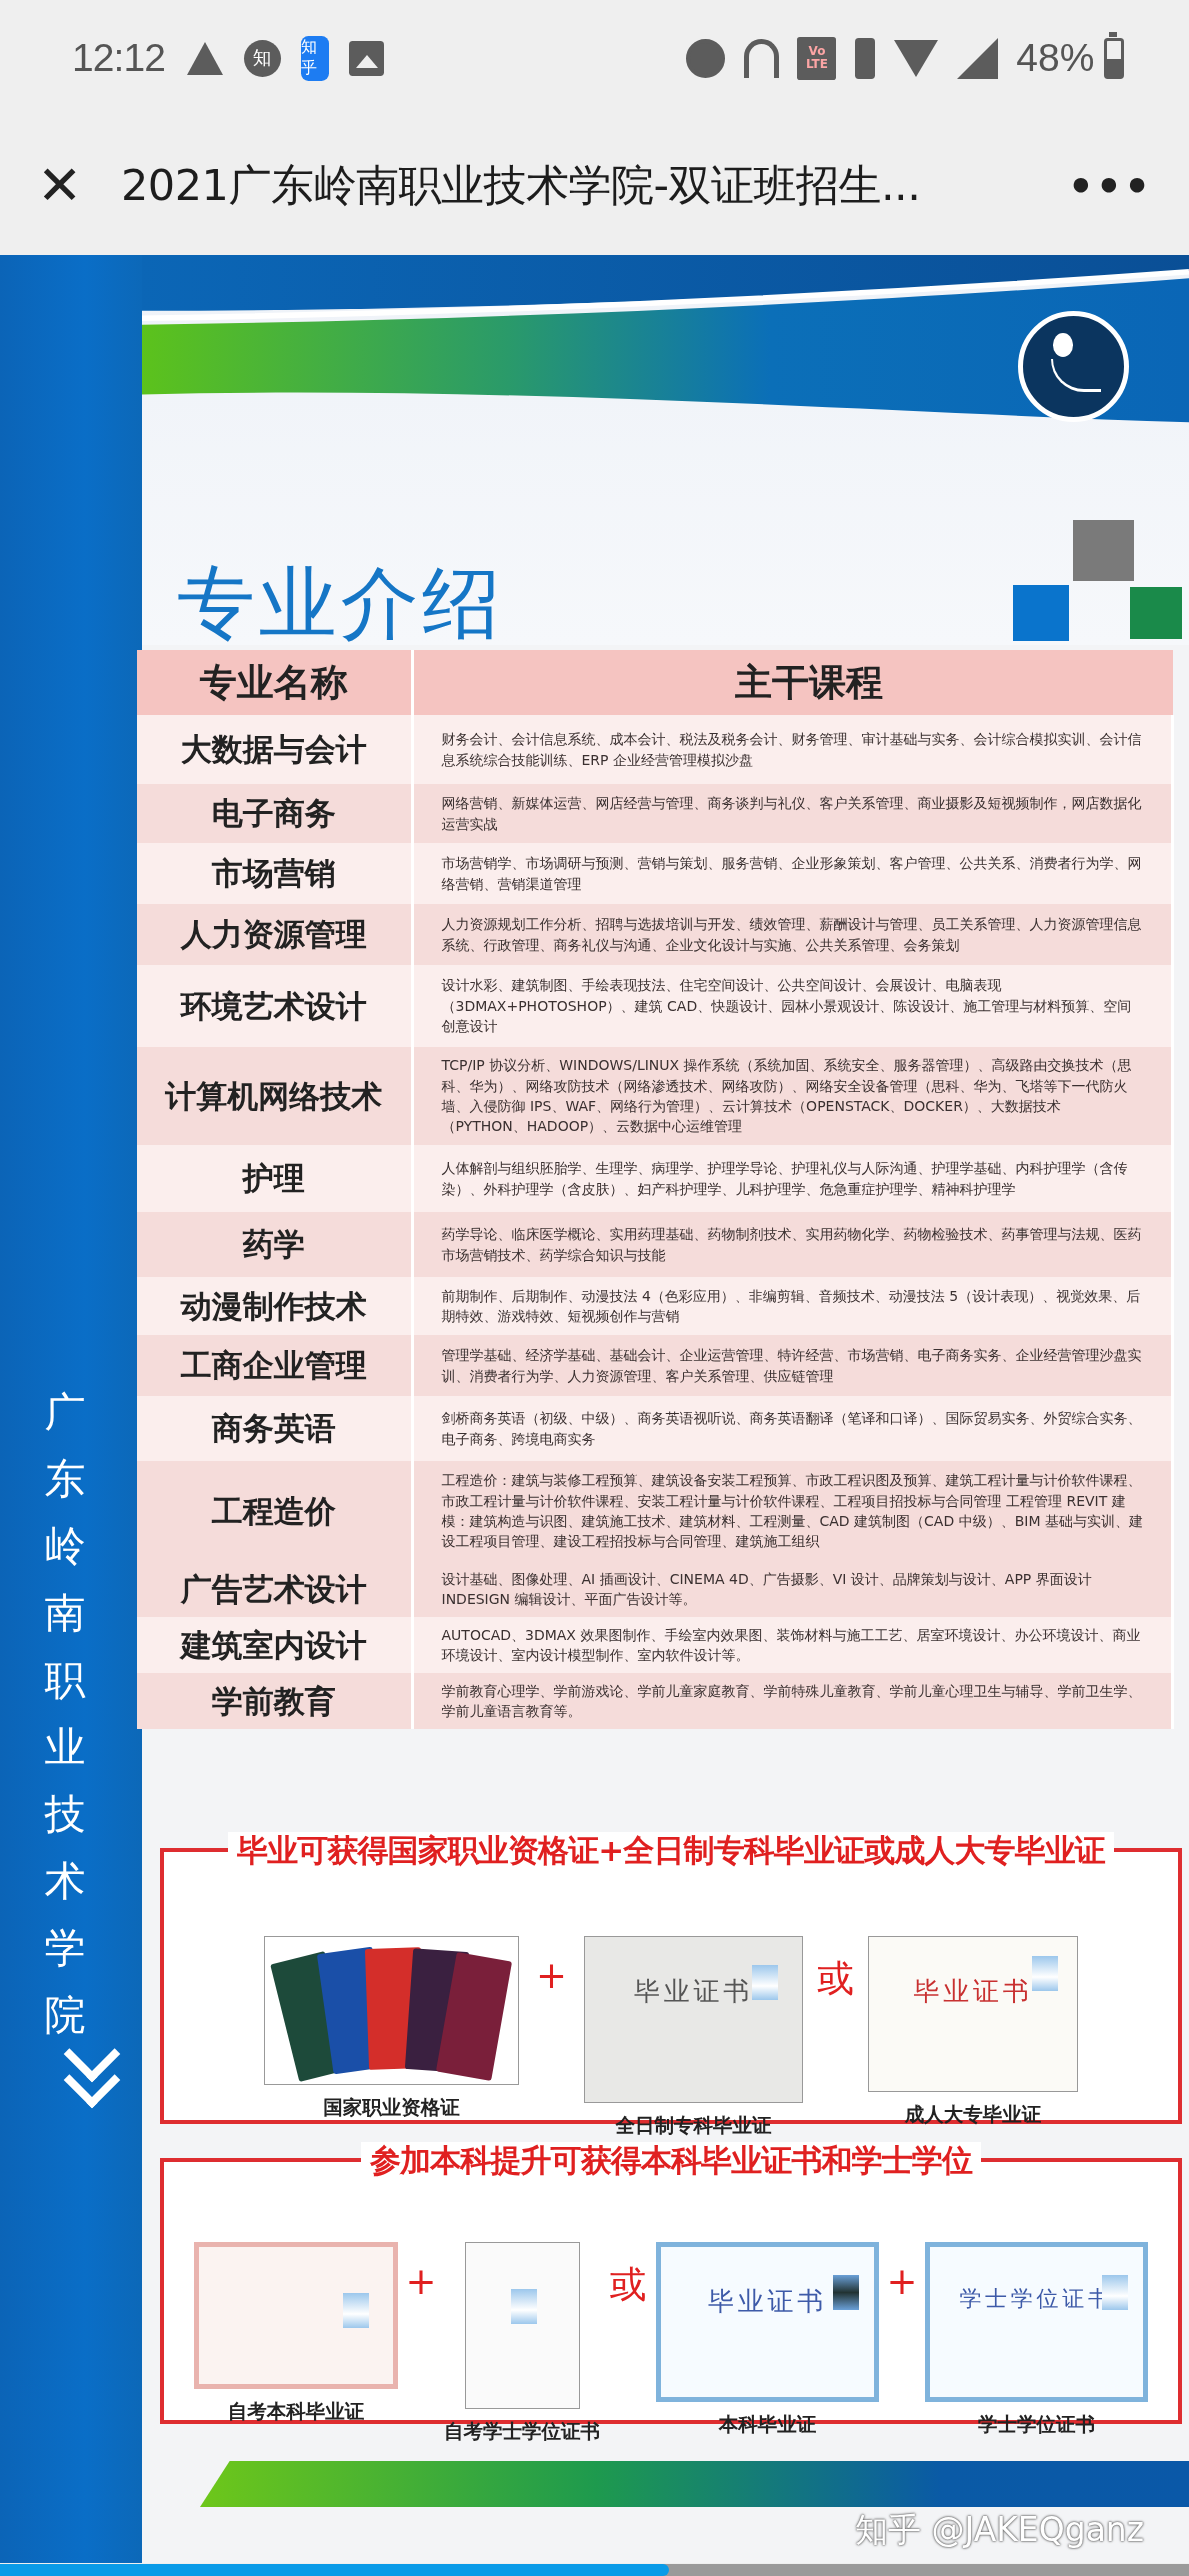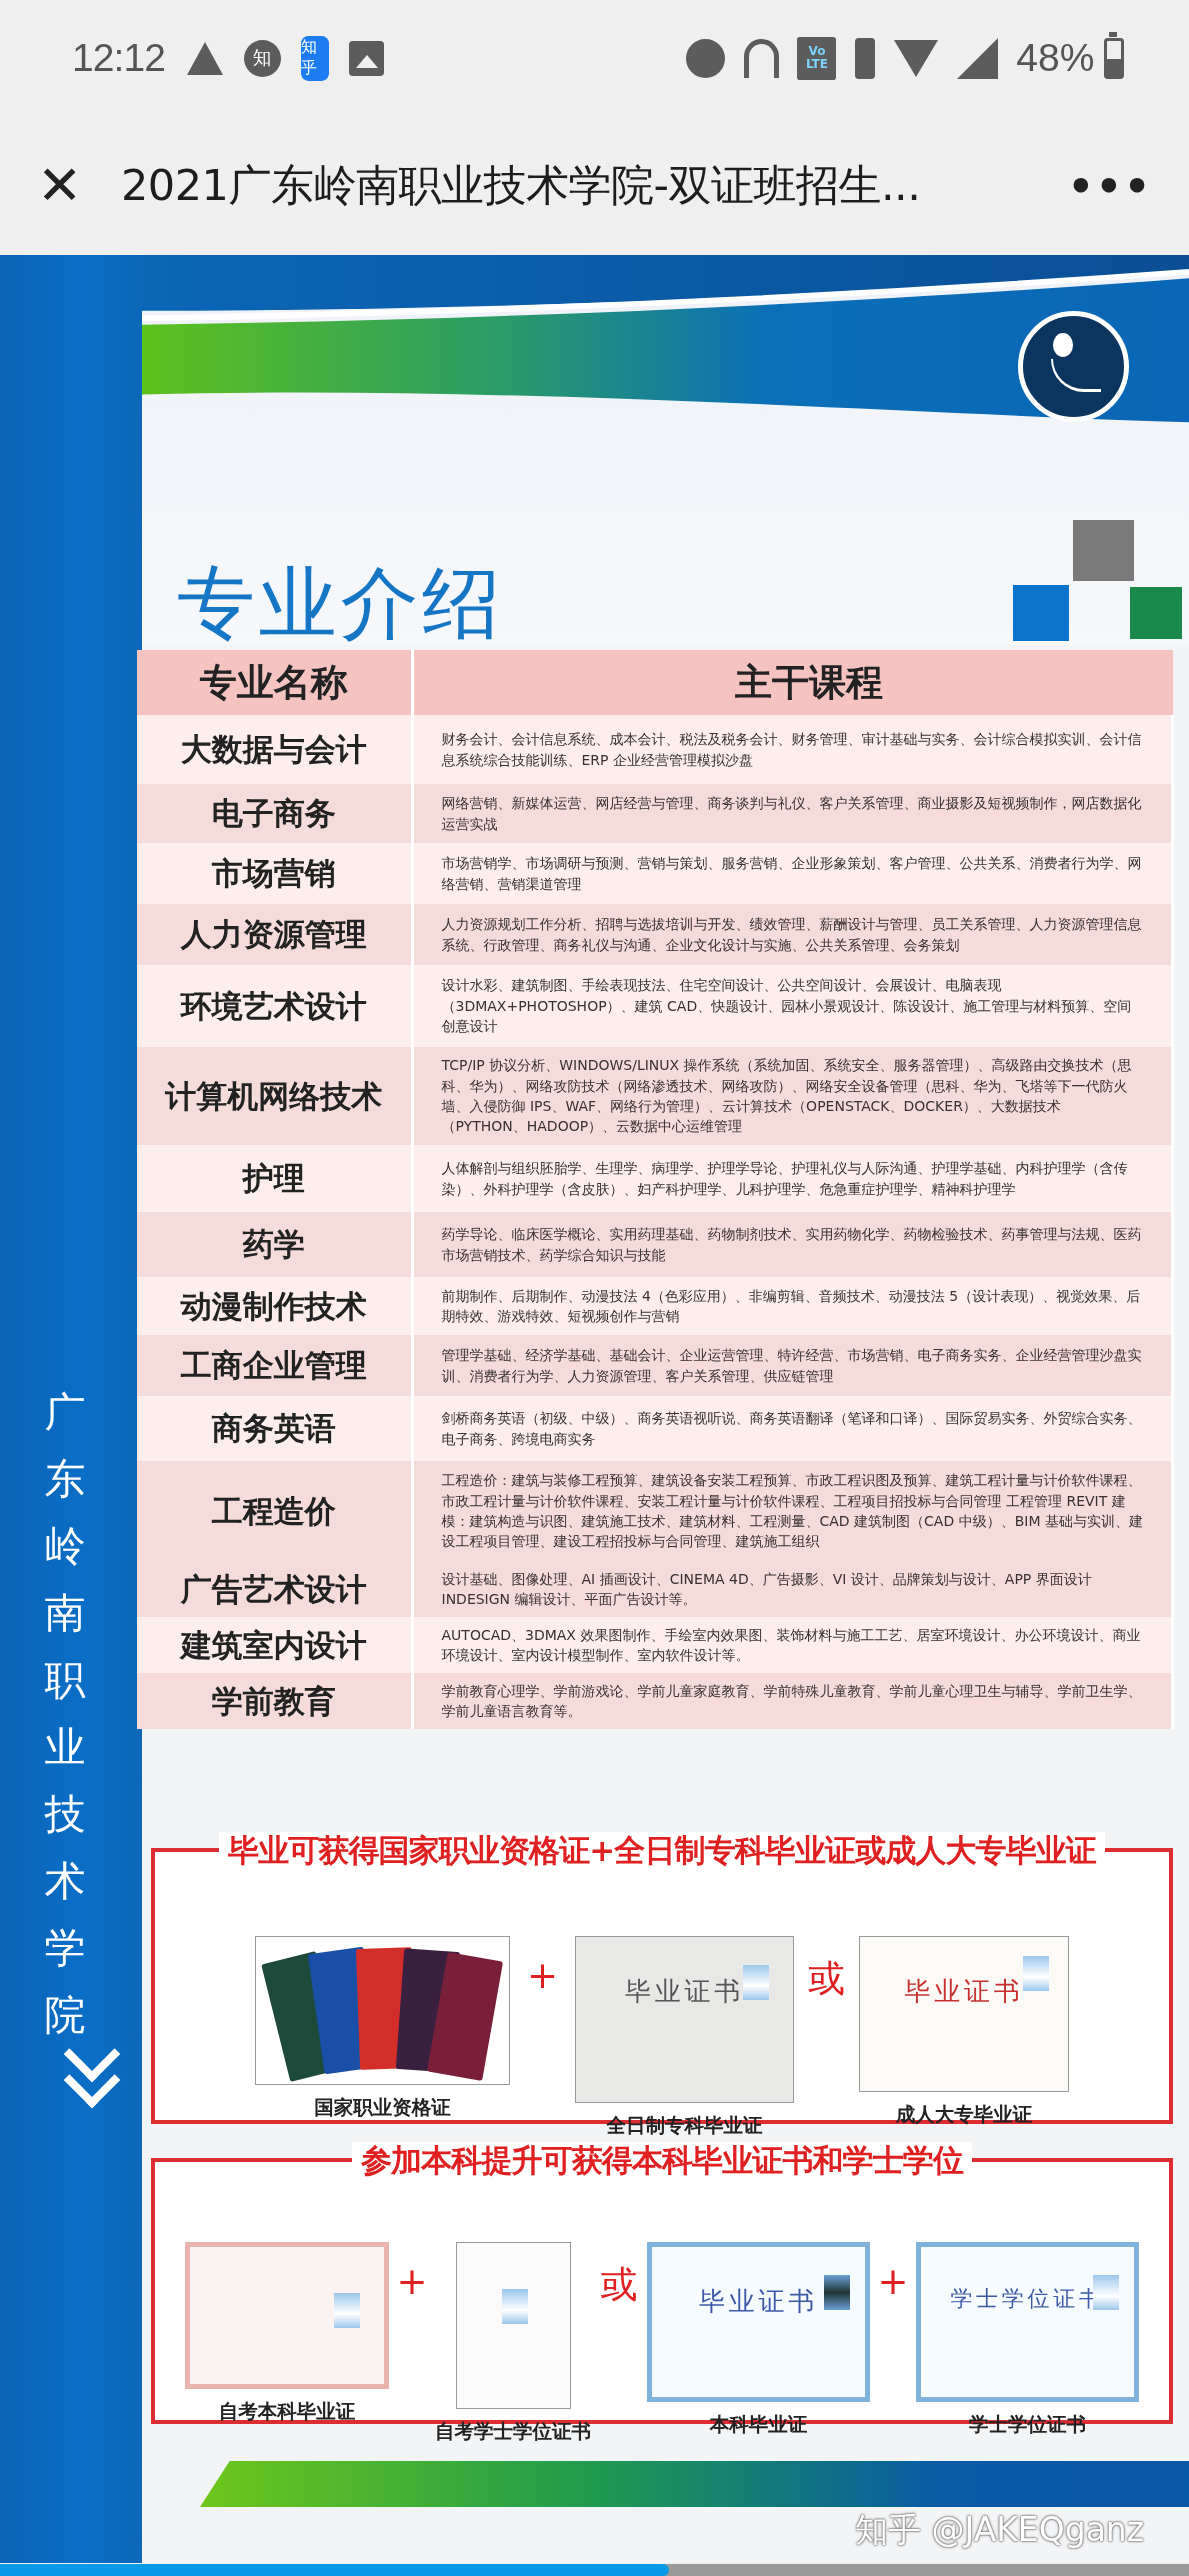--- a/index.html
+++ b/index.html
@@ -9,21 +9,21 @@
   .sb-ic{display:inline-flex;align-items:center;justify-content:center;margin-right:20.4px;}
   .sb-warn{width:0;height:0;border-left:18.6px solid transparent;border-right:18.6px solid transparent;border-bottom:33px solid #5c5c5c;position:relative;}
   .sb-zhi{width:37px;height:37px;border-radius:50%;background:#5c5c5c;color:#fff;font-size:18.6px;}
   .sb-zhihu{width:28px;height:45px;border-radius:7.4px;background:#1d7cf2;color:#fff;font-size:16px;}
   .sb-img{width:35px;height:35px;border-radius:3.7px;background:#5c5c5c;position:relative;}
   .sb-img:after{content:"";position:absolute;left:6.5px;bottom:7.4px;border-left:11px solid transparent;border-right:11px solid transparent;border-bottom:13px solid #efefef;}
   .sb-right{margin-left:auto;display:flex;align-items:center;}
   .sb-right .sb-ic{margin-right:18.6px;margin-left:0;}
   .sb-alarm{width:39px;height:39px;border-radius:50%;border:4.6px solid #5c5c5c;background:#5c5c5c;}
   .sb-head{width:35px;height:39px;border:5.6px solid #5c5c5c;border-bottom:none;border-radius:18.6px 18.6px 0 0;}
-  .sb-volte{width:39px;height:43px;background:#5c5c5c;color:#7dd3fc;font-size:12px;font-weight:bold;line-height:13px;text-align:center;border-radius:2.8px;flex-direction:column;}
+  .sb-volte{width:39px;height:43px;background:#5c5c5c;color:#fca5a5;font-size:12px;font-weight:bold;line-height:13px;text-align:center;border-radius:2.8px;flex-direction:column;}
   .sb-vib{width:20.4px;height:41px;background:#5c5c5c;border-radius:3.7px;}
   .sb-wifi{width:0;height:0;border-left:22px solid transparent;border-right:22px solid transparent;border-top:37px solid #5c5c5c;}
   .sb-cell{width:0;height:0;border-left:41px solid transparent;border-bottom:41px solid #5c5c5c;position:relative;}
   .sb-batt-pct{font-size:39px;font-family:"Liberation Sans",sans-serif;color:#555;margin-right:9.3px;}
   .sb-batt{width:20.4px;height:41px;border:3.7px solid #5c5c5c;border-radius:3.7px;position:relative;background:linear-gradient(to top,#5c5c5c 48%,transparent 48%);}
   .sb-batt:before{content:"";position:absolute;top:-8.4px;left:2.8px;width:7.4px;height:4.6px;background:#5c5c5c;}
 
   .nav-bar{position:absolute;left:0;top:116px;width:1189px;height:139px;background:#efefef;display:flex;align-items:center;padding:0 37px;}
   .nav-close{font-size:54px;color:#222;width:56px;font-family:"DejaVu Sans",sans-serif;font-weight:200;cursor:pointer;}
   .nav-title{font-size:43px;color:#1d1d1d;margin-left:28px;white-space:nowrap;overflow:hidden;flex:1;letter-spacing:-0.5px;}
@@ -47,21 +47,21 @@
   .section-title{position:absolute;left:177px;top:297px;font-size:78px;color:#1576c6;letter-spacing:3.7px;font-weight:normal;}
 
   .majors-table{position:absolute;left:137px;top:395px;width:1037px;border-collapse:collapse;}
   .majors-table th{background:#f5c4c1;height:65px;font-size:37px;color:#222;font-weight:bold;border-right:3.7px solid #fff;}
   .majors-table th:last-child{border-right:none;padding-left:32px;}
   .majors-table td{font-size:14px;line-height:20.4px;color:#3a3030;padding:0 28px;border-right:3.7px solid #fff;vertical-align:middle;}
   .majors-table td.name{font-size:31px;font-weight:bold;color:#222;text-align:center;padding:0;width:275px;}
   .majors-table tr.odd td{background:#fbeeed;}
   .majors-table tr.even td{background:#f5dcda;}
 
-  .cert-box{position:absolute;left:151px;width:1022px;border:4.6px solid #de2d30;background:#fff;}
+  .cert-box{position:absolute;left:160px;width:1022px;border:4.6px solid #de2d30;background:#fff;}
   .cert-box1{top:1593px;height:276px;}
   .cert-box2{top:1903px;height:266px;}
   .cert-head{position:absolute;top:-22px;left:0;width:100%;text-align:center;}
   .cert-head span{background:#fff;color:#e02020;font-size:31px;font-weight:bold;padding:0 9.3px;letter-spacing:-0.9px;}
   .cert-row{position:absolute;left:0;top:46px;width:100%;display:flex;align-items:flex-start;justify-content:center;}
   .cert-item{display:flex;flex-direction:column;align-items:center;margin-top:38px;}
   .cert-img{border:1.9px solid #999;background:#f4f1ec;position:relative;}
   .cert-cap{font-size:19.5px;color:#222;margin-top:9.3px;font-weight:bold;}
   .cert-op{font-size:37px;color:#e02020;width:65px;text-align:center;margin-top:56px;}
   .books{background:#fff;}

